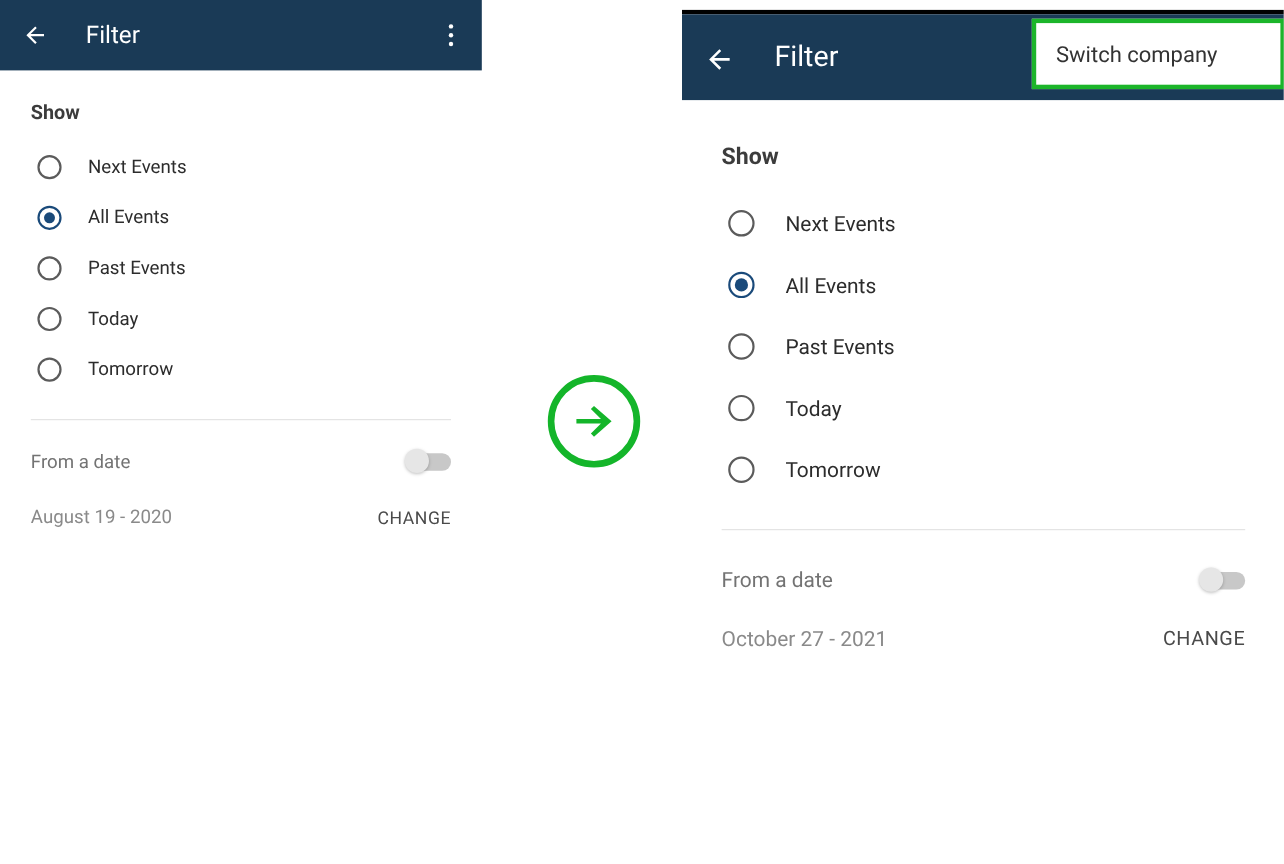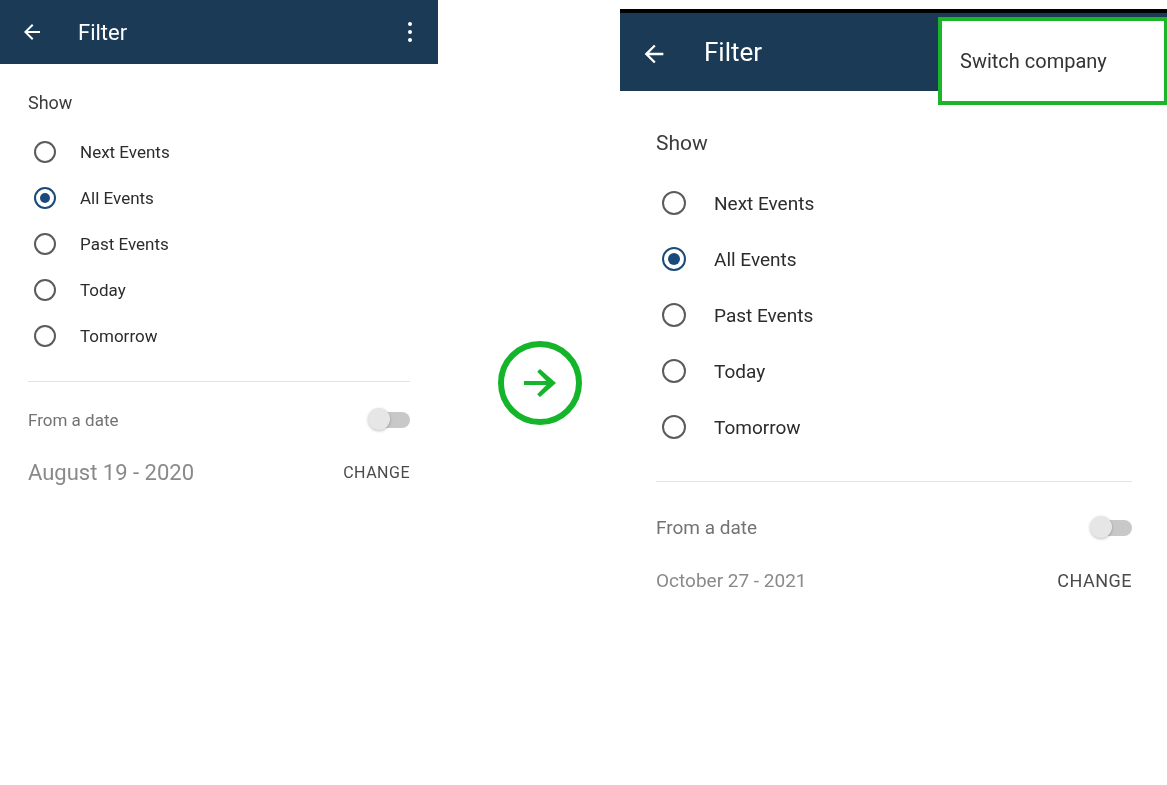--- a/index.html
+++ b/index.html
@@ -58,33 +58,33 @@
       width: 4px; height: 4px;
       border-radius: 50%;
       background: #fff;
     }
     .popup-menu {
       position: absolute;
       right: 0; top: 4px;
       background: #fff;
       border: 4px solid #1cb52a;
       width: 230px;
-      padding: 28px 18px;
+      padding: 16px 18px;
       font-size: 20px;
       color: #333;
       cursor: pointer;
     }
     .content {
       padding: 28px 28px 0 28px;
       color: #353535;
     }
     .screen-right .content { padding: 40px 36px 0 36px; }
     .section-label {
       font-size: 18px;
-      font-weight: 400;
+      font-weight: 700;
       margin-bottom: 16px;
       color: #3c3c3c;
     }
     .screen-right .section-label { font-size: 21px; margin-bottom: 20px; }
     .radio-row {
       display: flex;
       align-items: center;
       gap: 24px;
       padding: 12px 6px;
       cursor: pointer;
@@ -138,21 +138,21 @@
       width: 22px; height: 22px;
       border-radius: 50%;
       background: #e6e6e6;
       box-shadow: 0 1px 3px rgba(0,0,0,0.25);
     }
     .date-row {
       display: flex;
       align-items: center;
       justify-content: space-between;
     }
-    .date-text { font-size: 22px; color: #8a8a8a; }
+    .date-text { font-size: 17px; color: #8a8a8a; }
     .screen-right .date-text { font-size: 19px; }
     .change-btn {
       font-size: 16px;
       font-weight: 400;
       color: #4a4a4a;
       letter-spacing: 0.5px;
       cursor: pointer;
     }
     .screen-right .change-btn { font-size: 18px; }
     .bottom-bar {

